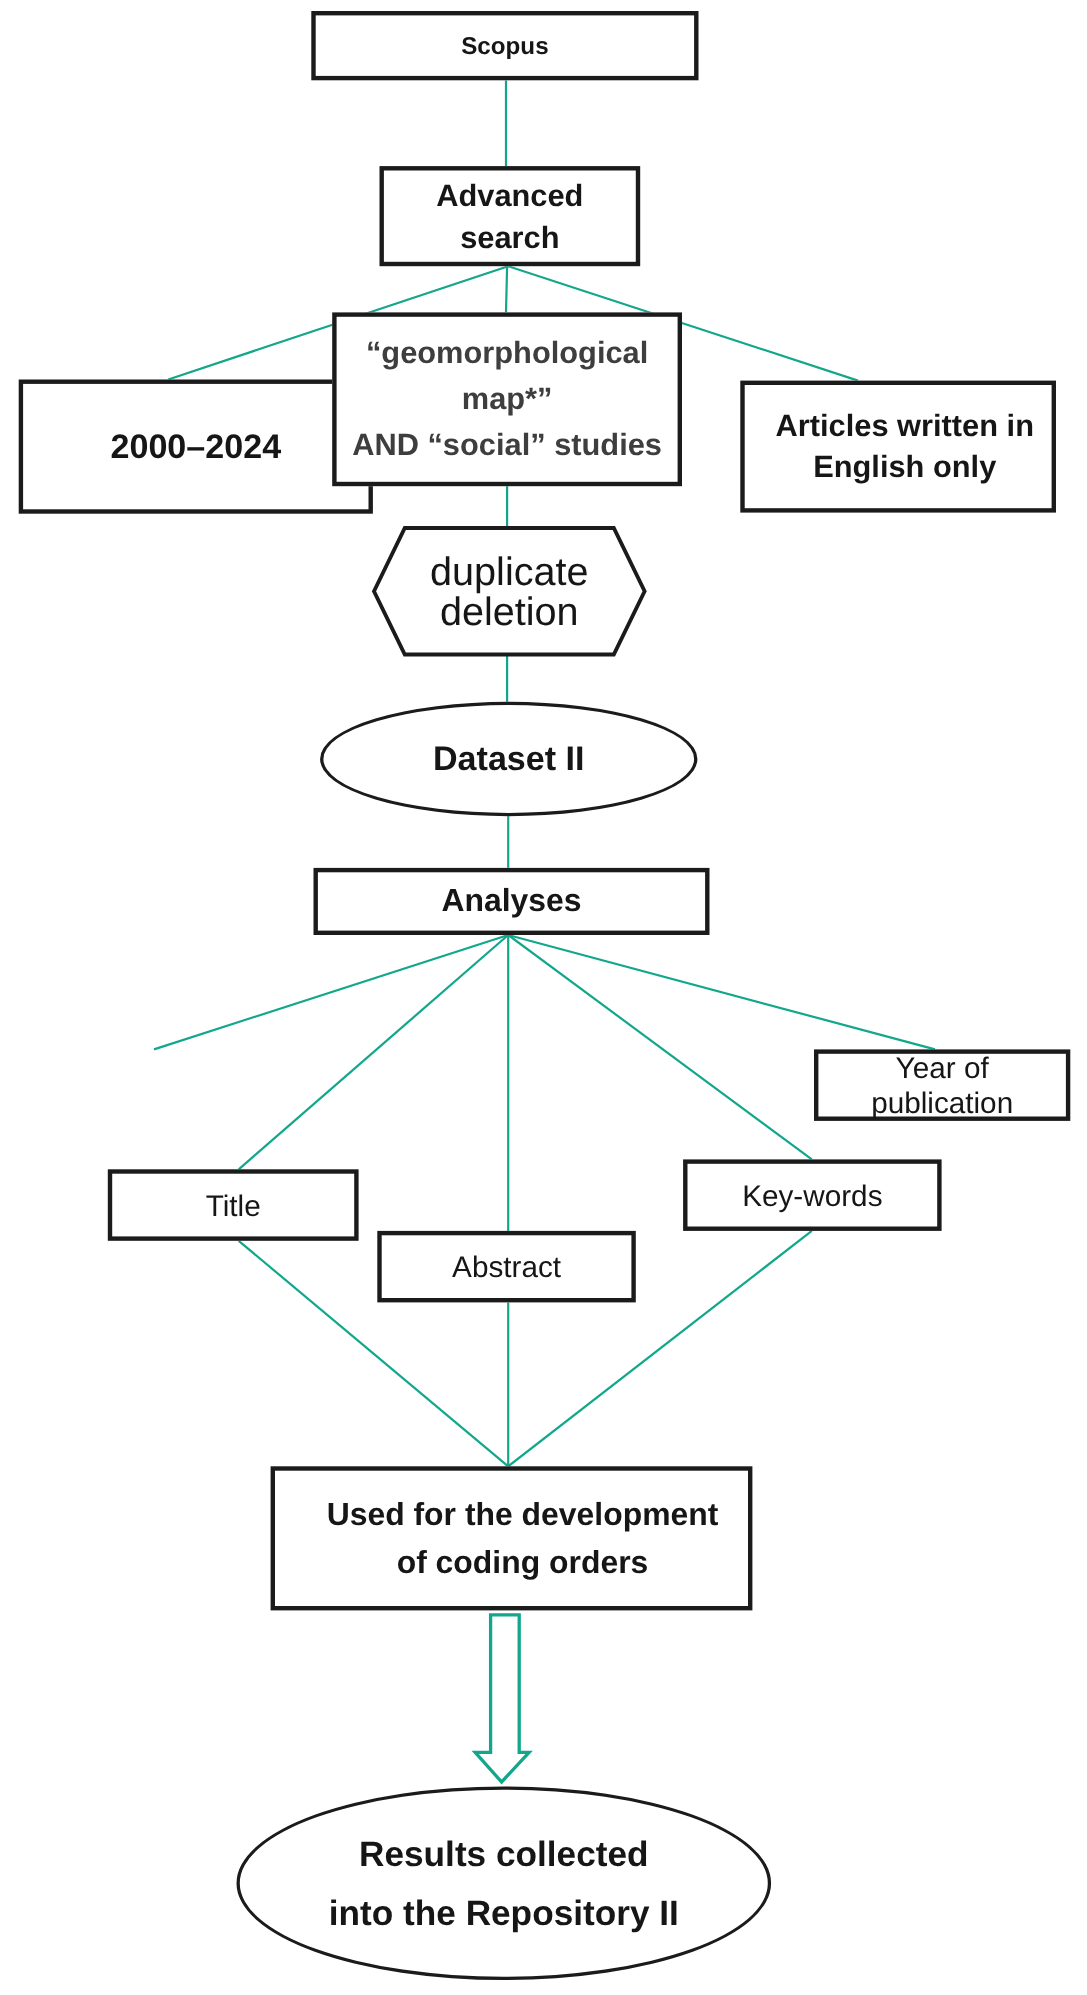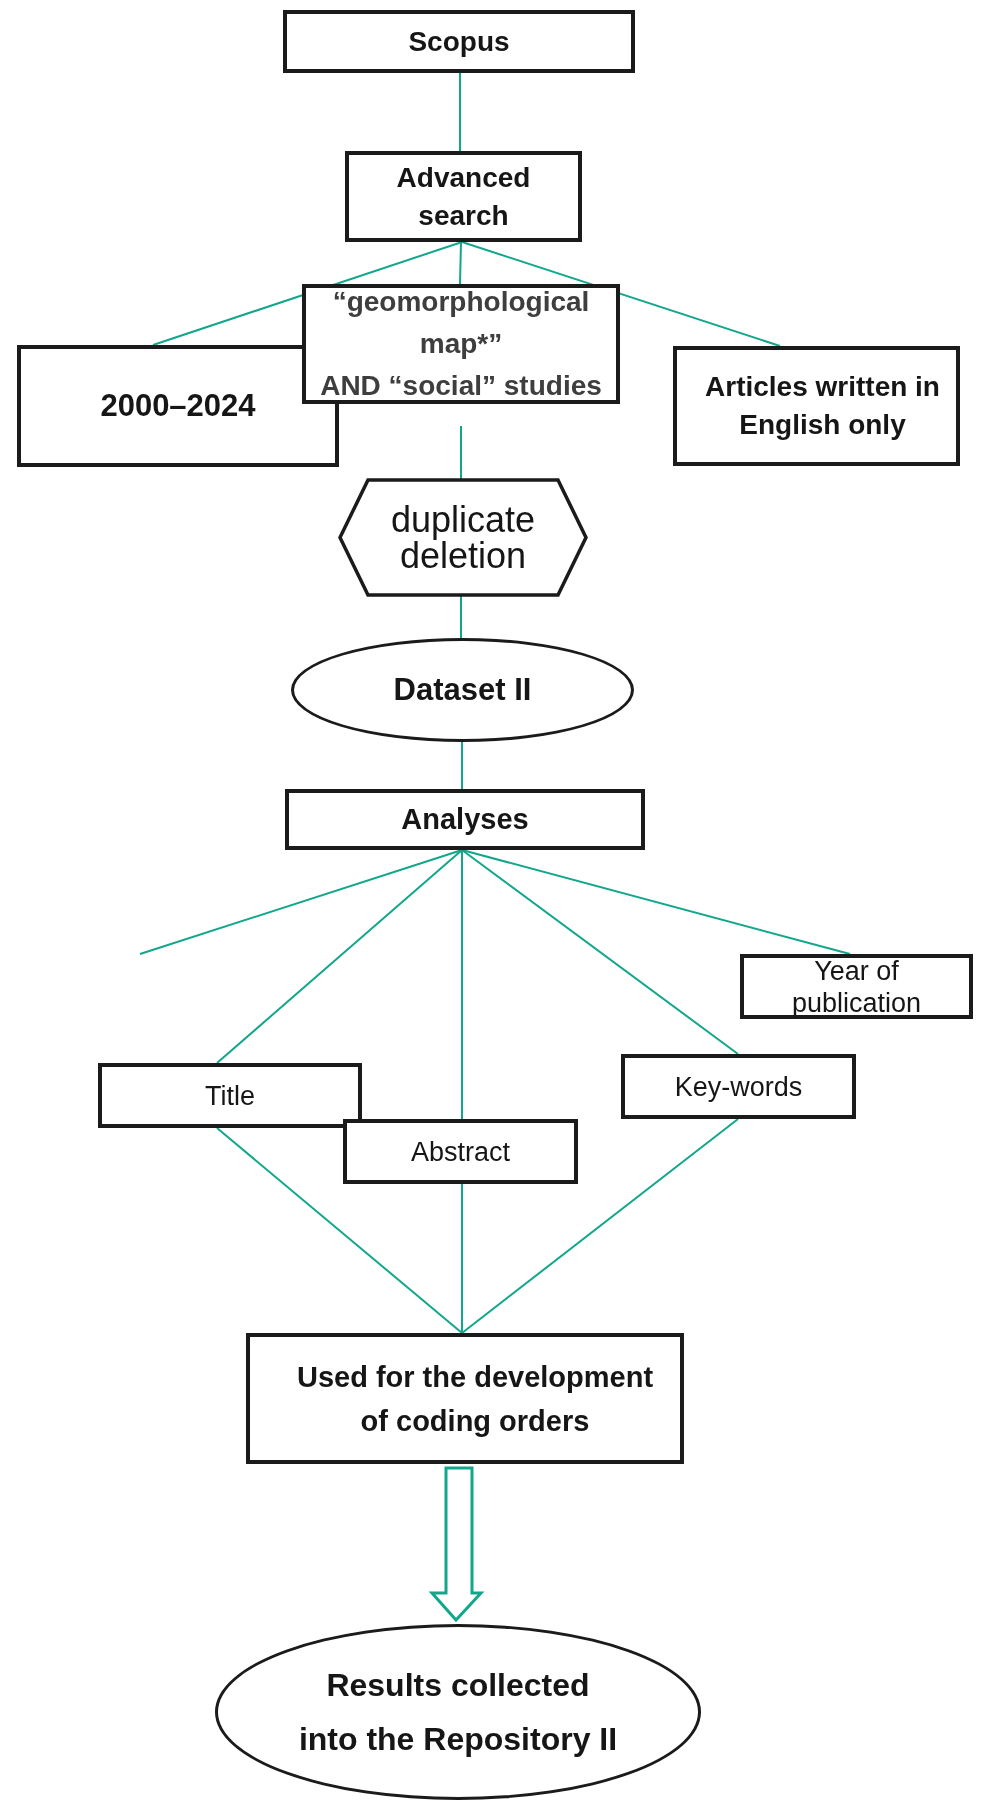--- a/index.html
+++ b/index.html
@@ -22,21 +22,21 @@
     position:absolute;z-index:2;box-sizing:border-box;
     display:flex;flex-direction:column;align-items:center;justify-content:center;
     text-align:center;background:#ffffff;
   }
   .rect{border:4px solid var(--border);}
   .ellipse{border:3px solid var(--border);border-radius:50%;}
   .hex-label{background:transparent;z-index:3;}
   .bold{font-weight:700;}
   .line{display:block;}
   
-  .fs-title{font-size:28px;}
+  .fs-title{font-size:22px;}
   .fs-head{font-size:28px;line-height:38px;}
   .fs-range{font-size:31px;}
   .fs-quote{font-size:28px;line-height:42px;color:var(--quote-text);}
   .fs-hex{font-size:36px;line-height:36px;font-weight:400;}
   .fs-dataset{font-size:31px;}
   .fs-analyses{font-size:29px;}
   .fs-label{font-size:27px;line-height:32px;font-weight:400;}
   .fs-used{font-size:29px;line-height:44px;padding-left:20px;}
   .fs-results{font-size:32px;line-height:54px;}
 </style>
@@ -78,21 +78,21 @@
 
   <div class="node rect bold fs-head" style="left:345px;top:151px;width:237px;height:91px;">
     <span class="line">Advanced</span>
     <span class="line">search</span>
   </div>
 
   <div class="node rect bold fs-range" style="left:17px;top:345px;width:322px;height:122px;">
     <span class="line">2000–2024</span>
   </div>
 
-  <div class="node rect bold fs-quote" style="left:302px;top:284px;width:318px;height:120px;">
+  <div class="node rect bold fs-quote" style="left:302px;top:284px;width:318px;height:158px;">
     <span class="line">“geomorphological</span>
     <span class="line">map*”</span>
     <span class="line">AND “social” studies</span>
   </div>
 
   <div class="node rect bold fs-head" style="left:673px;top:346px;width:287px;height:120px;padding-left:12px;">
     <span class="line">Articles written in</span>
     <span class="line">English only</span>
   </div>
 
@@ -108,21 +108,21 @@
   <div class="node rect bold fs-analyses" style="left:285px;top:789px;width:360px;height:61px;">
     <span class="line">Analyses</span>
   </div>
 
 
   <div class="node rect fs-label" style="left:740px;top:954px;width:233px;height:65px;">
     <span class="line">Year of</span>
     <span class="line">publication</span>
   </div>
 
-  <div class="node rect fs-label" style="left:98px;top:1063px;width:264px;height:65px;">
+  <div class="node rect fs-label" style="left:98px;top:1063px;width:228px;height:65px;">
     <span class="line">Title</span>
   </div>
 
   <div class="node rect fs-label" style="left:621px;top:1054px;width:235px;height:65px;">
     <span class="line">Key-words</span>
   </div>
 
   <div class="node rect fs-label" style="left:343px;top:1119px;width:235px;height:65px;">
     <span class="line">Abstract</span>
   </div>

